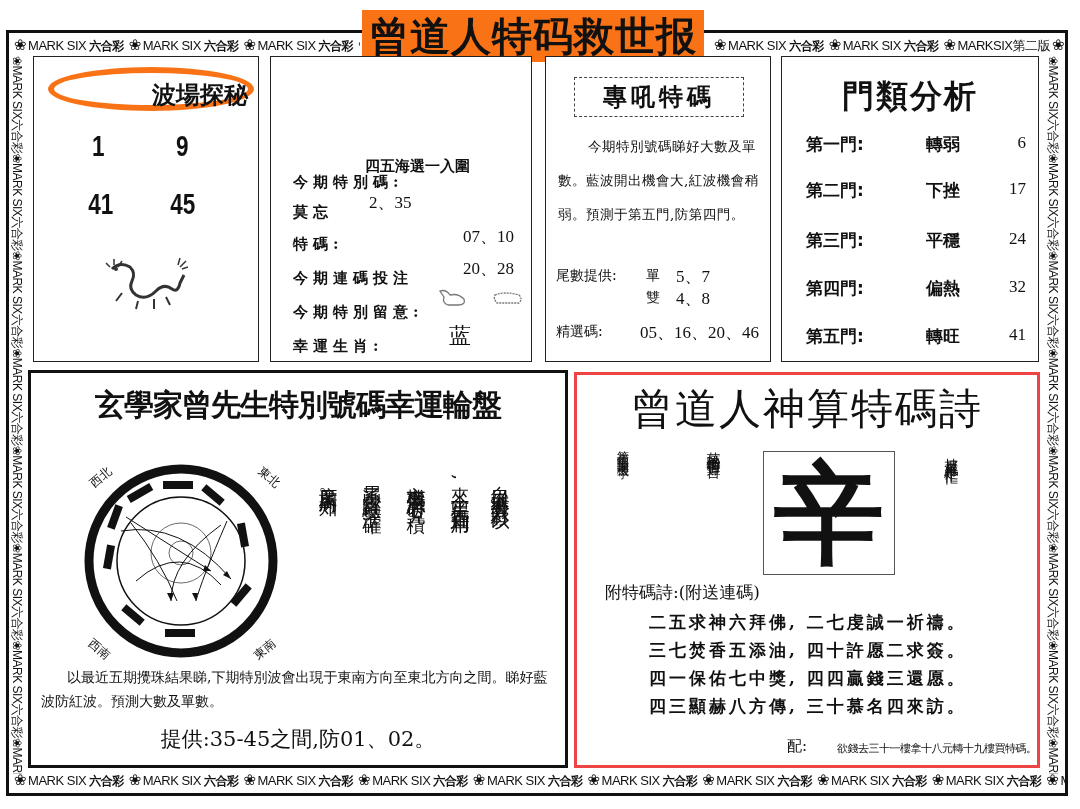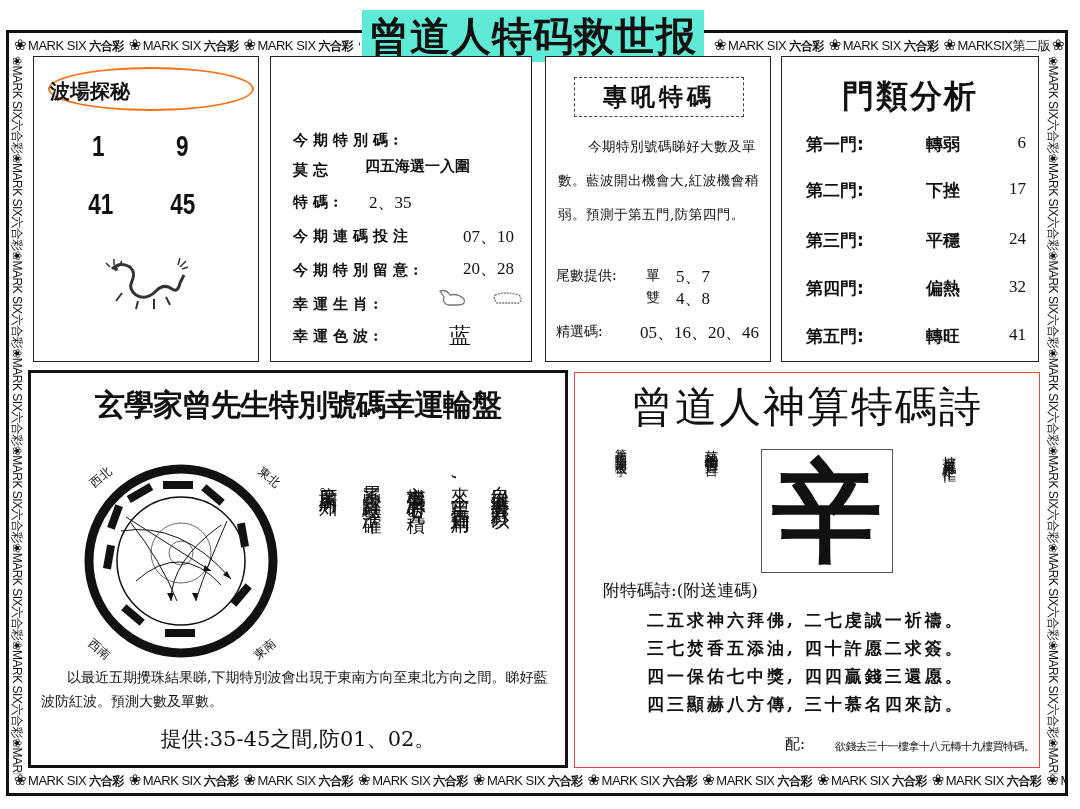--- a/index.html
+++ b/index.html
@@ -14,35 +14,35 @@
   .strip-top-left { left: 12px; top: 36px; width: 348px; height: 18px; }
   .strip-top-right { left: 712px; top: 36px; width: 354px; height: 18px; }
   .strip-bottom { left: 12px; top: 771px; width: 1054px; height: 18px; }
   .strip-vert { position: absolute; width: 18px; height: 718px; overflow: hidden; }
   .strip-vert .rot { position: absolute; left: 0; top: 0; white-space: nowrap; transform-origin: 0 0; font-family: "Liberation Sans", sans-serif; font-size: 12px; letter-spacing: -0.5px; }
   .strip-left { left: 9px; top: 56px; }
   .strip-left .rot { transform: rotate(90deg) translate(0, -16px); }
   .strip-right { left: 1045px; top: 56px; }
   .strip-right .rot { transform: rotate(90deg) translate(0, -16px); }
 
-  .masthead { position: absolute; left: 362px; top: 10px; width: 342px; height: 52px; background: #5eead4; text-align: center; font-family: "DejaVu Serif", serif; font-weight: bold; font-size: 40px; letter-spacing: 1px; line-height: 52px; }
+  .masthead { position: absolute; left: 362px; top: 10px; width: 342px; height: 52px; background: #f97316; text-align: center; font-family: "DejaVu Serif", serif; font-weight: bold; font-size: 40px; letter-spacing: 1px; line-height: 52px; }
 
   .panel { position: absolute; background: #fff; border: 1.5px solid #222; }
 
   
   .p1 { left: 33px; top: 56px; width: 226px; height: 306px; }
-  .p1 .oval { position: absolute; left: 14px; top: 10px; width: 206px; height: 44px; border: 2px solid #f97316; border-radius: 50%; text-align: left; line-height: 44px; font-weight: bold; font-size: 20px; font-family: "DejaVu Sans", sans-serif; }
+  .p1 .oval { position: absolute; left: 14px; top: 10px; width: 206px; height: 44px; border: 6px solid #f97316; border-radius: 50%; text-align: right; line-height: 44px; font-weight: bold; font-size: 24px; font-family: "DejaVu Sans", sans-serif; }
   .p1 .num { position: absolute; font-family: "Liberation Sans", sans-serif; font-weight: bold; font-size: 30px; transform: scaleX(0.75); }
   .p1 .dragon { position: absolute; left: 70px; top: 200px; width: 84px; height: 60px; }
 
   
   .p2 { left: 270px; top: 56px; width: 262px; height: 306px; }
   .p2 .title { position: absolute; left: 0; top: 26px; width: 100%; text-align: center; font-weight: bold; font-size: 28px; font-family: "DejaVu Sans", sans-serif; }
   .p2 .row { position: absolute; left: 22px; font-size: 15px; white-space: nowrap; }
-  .p2 .row .lbl { display: inline-block; letter-spacing: 5px; font-weight: bold; }
+  .p2 .row .lbl { display: inline-block; letter-spacing: 5px; font-weight: bold; margin-top: 42px; }
   .p2 .row .val { position: absolute; white-space: nowrap; font-family: "Liberation Serif", serif; font-size: 17px; }
 
   
   .p3 { left: 545px; top: 56px; width: 226px; height: 306px; }
   .p3 .titlebox { position: absolute; left: 28px; top: 20px; width: 170px; height: 40px; border: 1px dashed #444; text-align: center; line-height: 38px; font-weight: bold; font-size: 24px; letter-spacing: 4px; font-family: "DejaVu Sans", sans-serif; }
   .p3 .para { position: absolute; left: 12px; top: 72px; width: 214px; font-size: 13.5px; line-height: 34px; text-indent: 30px; letter-spacing: 0.5px; }
   .p3 .row { position: absolute; left: 10px; font-size: 14px; white-space: nowrap; }
   .p3 .row .v { font-family: "Liberation Serif", serif; font-size: 17px; }
 
   
@@ -55,21 +55,21 @@
 
   
   .p5 { left: 28px; top: 370px; width: 540px; height: 398px; border: 3px solid #111; }
   .p5 .title { position: absolute; left: 0; top: 12px; width: 100%; text-align: center; font-size: 30px; font-weight: bold; letter-spacing: -1px; }
   .p5 .wheel { position: absolute; left: 50px; top: 88px; width: 200px; height: 200px; }
   .p5 .vtext { position: absolute; top: 98px; writing-mode: vertical-rl; font-size: 19px; line-height: 1; letter-spacing: 3px; }
   .p5 .para { position: absolute; left: 10px; top: 292px; width: 520px; font-size: 14px; line-height: 24px; text-indent: 26px; }
   .p5 .provide { position: absolute; left: 0; top: 352px; width: 100%; text-align: center; font-size: 21px; }
 
   
-  .p6 { left: 574px; top: 372px; width: 466px; height: 396px; border: 1px solid #ef4444; text-decoration: underline; }
+  .p6 { left: 574px; top: 372px; width: 466px; height: 396px; border: 3px solid #ef4444; text-decoration: underline; }
   .p6 .title { position: absolute; left: 0; top: 6px; width: 100%; text-align: center; font-size: 42px; letter-spacing: 2px; font-family: "DejaVu Sans", sans-serif; }
   .p6 .vcol { position: absolute; writing-mode: vertical-rl; font-size: 14px; line-height: 1; letter-spacing: 2px; }
   .p6 .bigbox { position: absolute; left: 186px; top: 76px; width: 132px; height: 124px; border: 1px solid #555; }
   .p6 .bigchar { position: absolute; left: 0; top: 0; width: 100%; height: 100%; text-align: center; line-height: 124px; font-size: 110px; font-weight: bold; font-family: "DejaVu Sans", sans-serif; }
   .p6 .subhead { position: absolute; left: 28px; top: 206px; font-size: 17px; }
   .p6 .poem { position: absolute; left: 72px; font-size: 17px; font-weight: bold; letter-spacing: 3px; white-space: nowrap; }
   .p6 .send { position: absolute; left: 14px; top: 360px; font-size: 17px; white-space: nowrap; }
   .p6 .send b { font-size: 19px; margin-left: 10px; }
   .p6 .pair { position: absolute; left: 210px; top: 362px; font-size: 15px; white-space: nowrap; }
   .p6 .pairtxt { position: absolute; left: 260px; top: 366px; font-size: 11px; white-space: nowrap; letter-spacing: -0.5px; }

